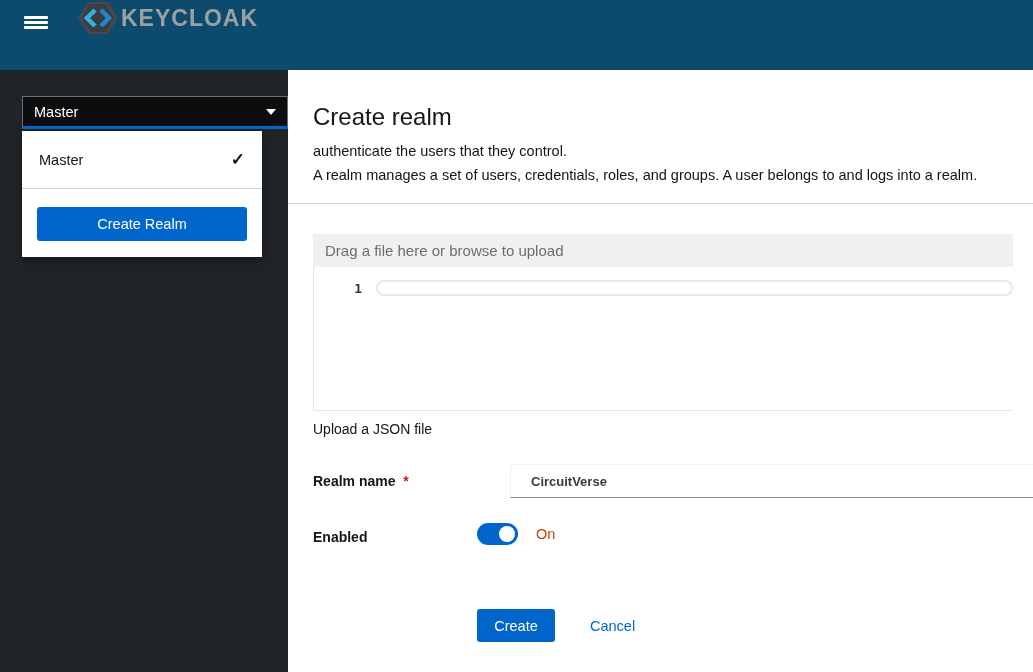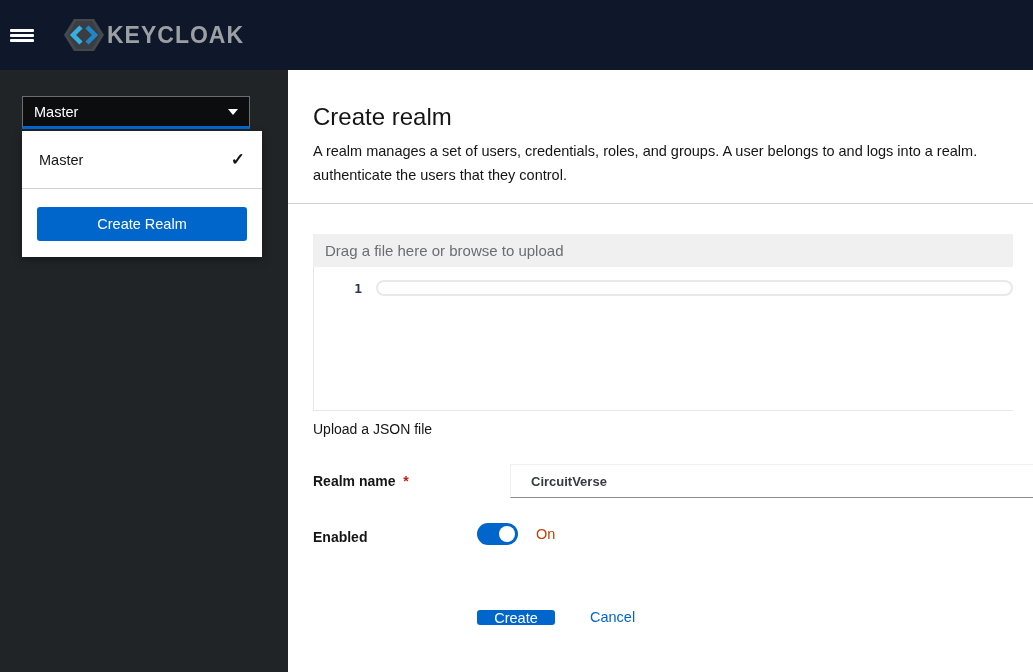--- a/index.html
+++ b/index.html
@@ -1,34 +1,34 @@
 <!DOCTYPE html>
 <html><head>
 <meta charset="utf-8">
 <style>
   * { margin:0; padding:0; box-sizing:border-box; }
   html,body { width:1033px; height:672px; overflow:hidden; background:#fff;
               font-family:"Liberation Sans", sans-serif; }
 
   
-  .topbar { height:70px; background:#0f172a; display:flex; align-items:center; }
+  .topbar { height:70px; background:#0c4a6e; display:flex; align-items:flex-start; padding-left:14px; }
   .hamburger { background:none; border:none; width:44px; height:44px; display:flex;
                align-items:center; justify-content:center; cursor:pointer; margin-right:20px; }
   .hamburger-icon i { display:block; width:24px; height:3px; background:#ffffff; margin:2px 0; border-radius:1px; }
   .brand { display:flex; align-items:center; }
   .brand-icon { margin-right:3px; }
   .brand-text { color:#9da0a2; font-size:23px; font-weight:bold; letter-spacing:1px; }
 
   
   .layout { display:flex; height:602px; }
   .sidebar { width:288px; flex-shrink:0; background:#212427; position:relative; }
   .main { flex:1; background:#fff; overflow:hidden; position:relative; }
 
   
-  .realm-selector { position:absolute; top:26px; left:22px; width:228px; z-index:10; }
+  .realm-selector { position:absolute; top:26px; left:22px; width:266px; z-index:10; }
   .realm-toggle { width:100%; height:33px; background:#0b0d0e; border:1px solid #6a6e73;
                   border-bottom:3px solid #0066cc; color:#fff; font-size:14.5px;
                   font-family:"Liberation Sans",sans-serif;
                   display:flex; align-items:center; justify-content:space-between;
                   padding:0 11px; cursor:pointer; }
   .caret { width:0; height:0; border-left:5px solid transparent; border-right:5px solid transparent;
            border-top:6px solid #ffffff; }
   .realm-menu { position:absolute; top:35px; left:0; width:240px; background:#ffffff;
                 box-shadow:0 3px 8px rgba(3,3,3,0.35); padding-bottom:16px; }
   .realm-item { height:57px; display:flex; align-items:center; justify-content:space-between;
@@ -76,21 +76,21 @@
   .row-enabled { margin-top:25px; align-items:flex-end; }
   .toggle-row { display:flex; align-items:center; gap:18px; }
   .switch { width:41px; height:22px; background:#0066cc; border-radius:11px;
             position:relative; display:inline-block; cursor:pointer; flex-shrink:0; }
   .knob { position:absolute; top:3px; right:3px; width:16px; height:16px;
           background:#fff; border-radius:50%; }
   .switch-label { font-size:14.5px; color:#c2410c; }
 
   .actions { margin-top:64px; }
   .action-row { display:flex; align-items:center; gap:35px; }
-  .btn-primary { width:78px; height:15px; background:#0066cc; color:#fff; border:none;
+  .btn-primary { width:78px; height:33px; background:#0066cc; color:#fff; border:none;
                  border-radius:3px; font-size:14.5px; font-family:"Liberation Sans",sans-serif;
                  cursor:pointer; }
   .link-btn { color:#0066cc; font-size:14.5px; text-decoration:none; cursor:pointer; }
 </style>
 </head>
 <body>
 
 <div class="app">
 
   <header class="topbar">
@@ -129,22 +129,22 @@
           <button class="create-realm-btn">Create Realm</button>
         </div>
       </div>
     </aside>
 
     <main class="main">
 
       <div class="page-head">
         <h1>Create realm</h1>
         <p class="desc">
+          <span class="desc-line">authenticate the users that they control.</span>
           <span class="desc-line">A realm manages a set of users, credentials, roles, and groups. A user belongs to and logs into a realm.</span>
-          <span class="desc-line">authenticate the users that they control.</span>
         </p>
       </div>
 
       <div class="divider"></div>
 
       <form class="form">
 
         <div class="form-row row-resource">
           <div class="control-col">
             <div class="upload-bar">

